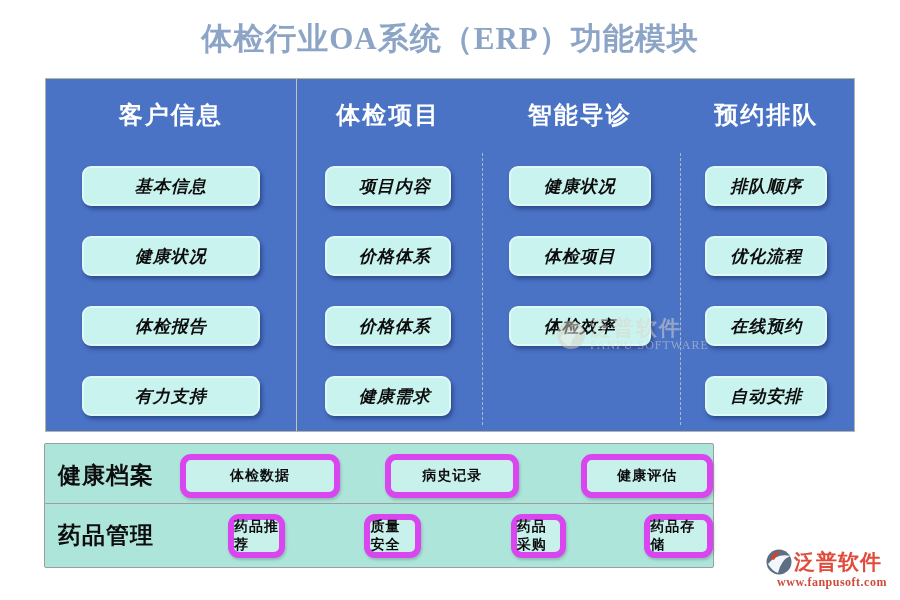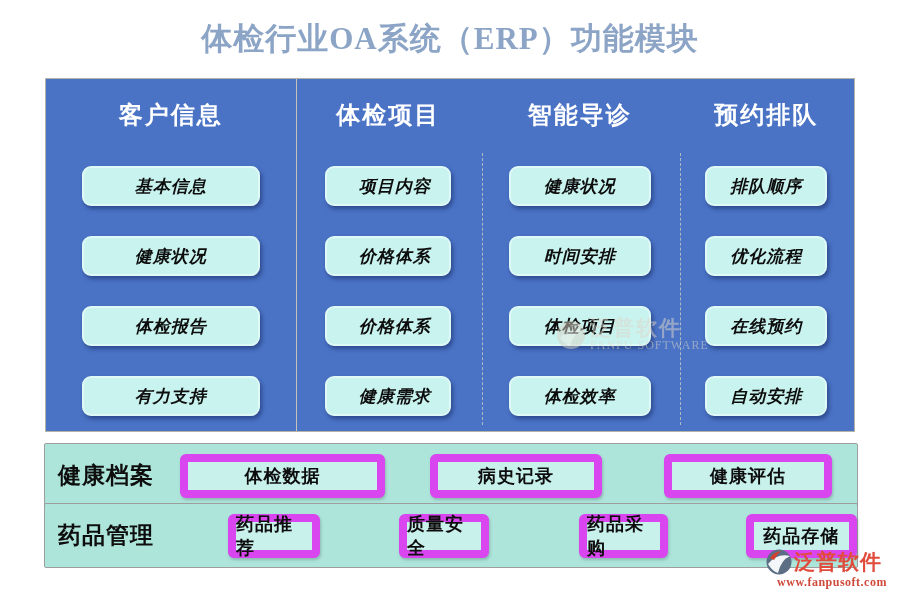--- a/index.html
+++ b/index.html
@@ -50,35 +50,35 @@
   .watermark{
     position:absolute;left:556px;top:316px;display:flex;align-items:flex-start;
     opacity:0.5;z-index:5;pointer-events:none;
   }
   .wm-icon{width:30px;height:30px;margin-top:4px;}
   .wm-texts{margin-left:4px;color:#ded7ca;}
   .wm-name{font-size:21px;font-weight:bold;letter-spacing:2px;line-height:24px;}
   .wm-sub{font-size:12px;letter-spacing:1px;line-height:10px;}
   
   .band{
-    position:absolute;left:44px;width:814px;height:65px;box-sizing:border-box;
+    position:absolute;left:44px;width:670px;height:65px;box-sizing:border-box;
     background:#aee5da;border:1px solid #9e9e9e;border-radius:2px;
     display:flex;align-items:center;
   }
   .band-0{top:443px;}
   .band-1{top:503px;gap:44px;}
   .band-label{
     font-size:23px;font-weight:bold;color:#0d0d0d;letter-spacing:1px;
     padding-left:13px;white-space:nowrap;
   }
   .bbtn{
     height:44px;display:flex;align-items:center;justify-content:center;
-    background:#c9f1ec;border:8px solid #d946ef;border-radius:6px;
+    background:#c9f1ec;border:6px solid #d946ef;border-radius:11px;
     box-shadow:1px 2px 3px rgba(90,120,120,0.4);
-    font-size:18px;font-weight:bold;color:#0d0d0d;letter-spacing:1px;
+    font-size:14px;font-weight:bold;color:#0d0d0d;letter-spacing:1px;
     box-sizing:border-box;cursor:pointer;
   }
   .band-0 .band-label{margin-right:26px;}
   .band-0 .bbtn:nth-of-type(2){width:205px;margin-right:45px;}
   .band-0 .bbtn:nth-of-type(3){width:172px;margin-right:62px;}
   .band-0 .bbtn:nth-of-type(4){width:168px;}
   .band-1 .band-label{margin-right:30px;}
   .band-1 .bbtn:nth-of-type(2){width:133px;margin-right:35px;}
   .band-1 .bbtn:nth-of-type(3){width:130px;margin-right:46px;}
   .band-1 .bbtn:nth-of-type(4){width:128px;margin-right:34px;}
@@ -128,23 +128,20 @@
       <div class="btn-slot">
         <div class="pbtn">健康需求</div>
       </div>
     </div>
     <div class="panel-col col-2">
       <div class="col-header">智能导诊</div>
       <div class="btn-slot">
         <div class="pbtn">健康状况</div>
       </div>
       <div class="btn-slot">
-        <div class="pbtn">时间安排</div>
-      </div>
-      <div class="btn-slot">
         <div class="pbtn">体检项目</div>
       </div>
       <div class="btn-slot">
         <div class="pbtn">体检效率</div>
       </div>
     </div>
     <div class="panel-col col-3">
       <div class="col-header">预约排队</div>
       <div class="btn-slot">
         <div class="pbtn">排队顺序</div>

